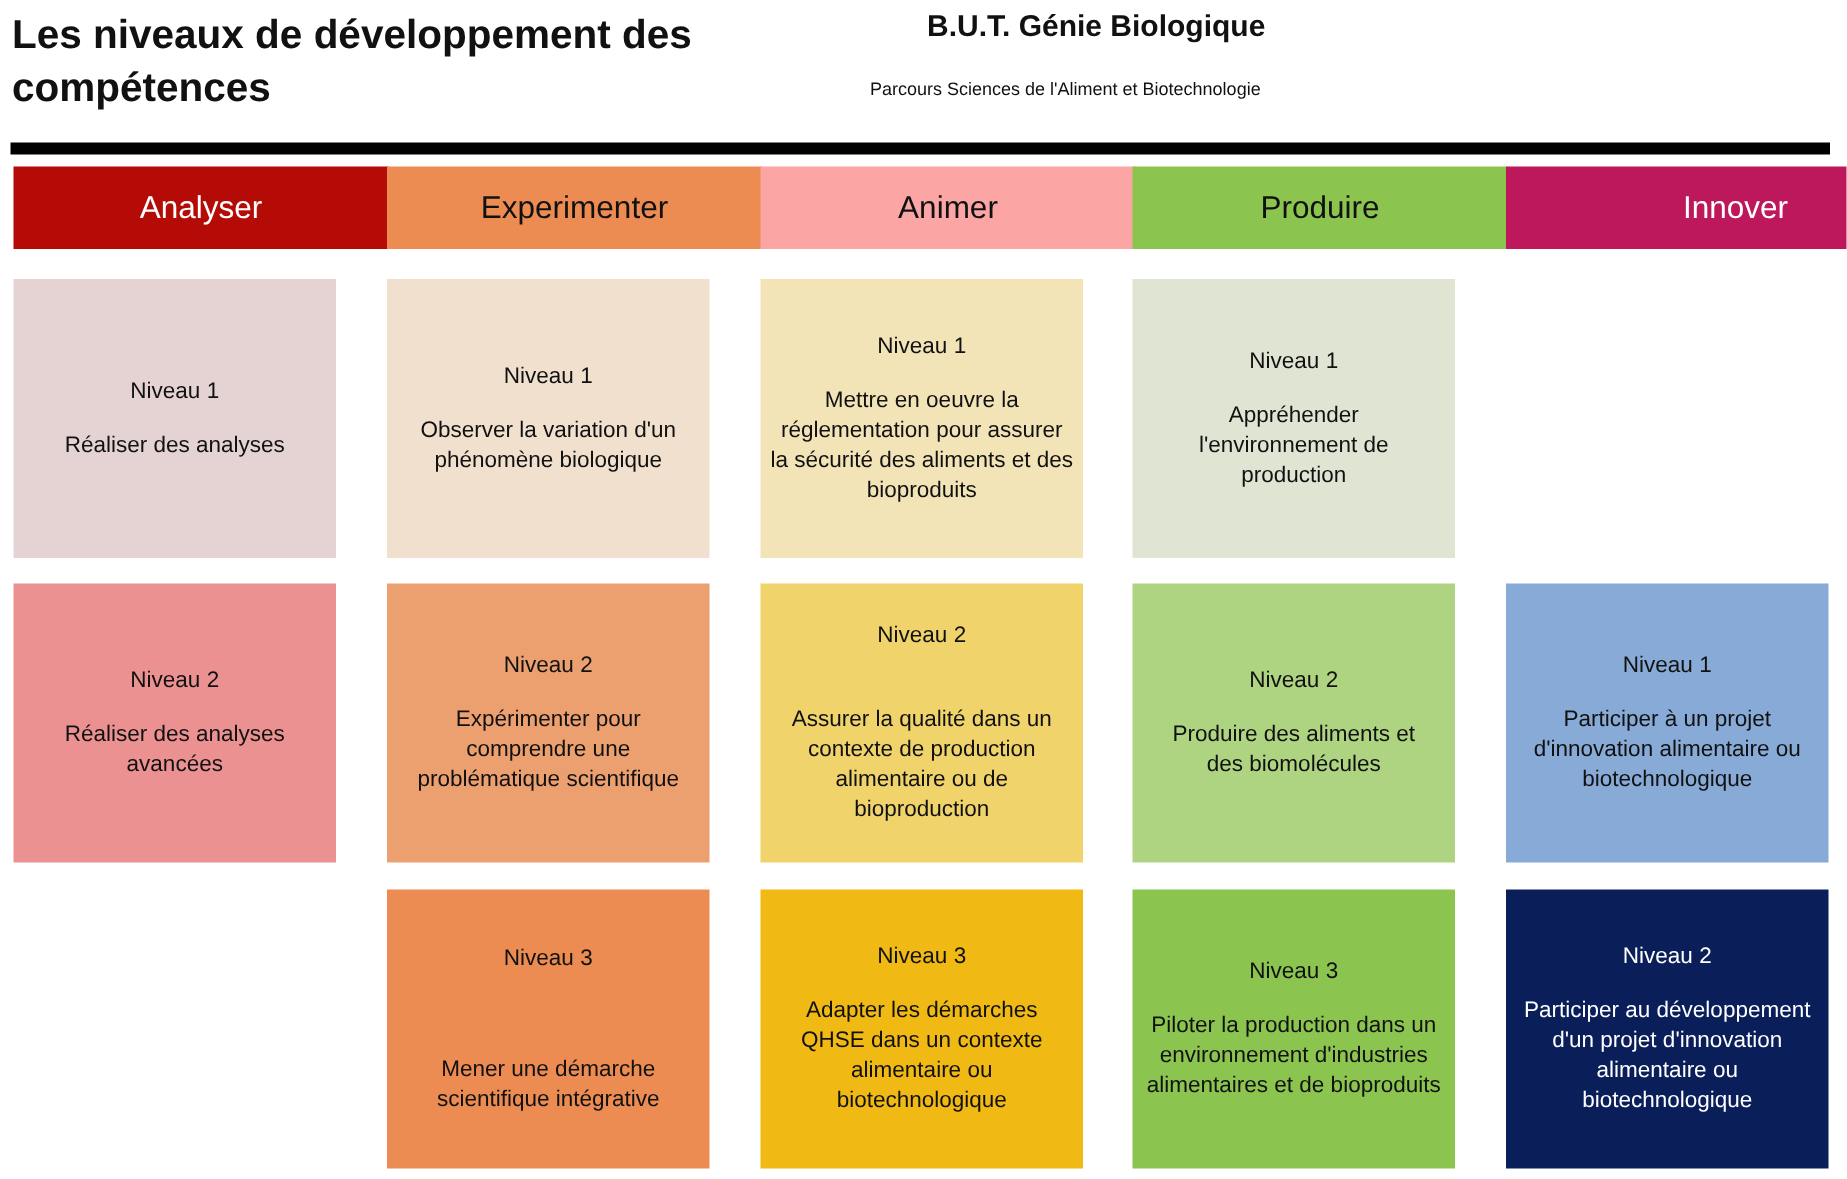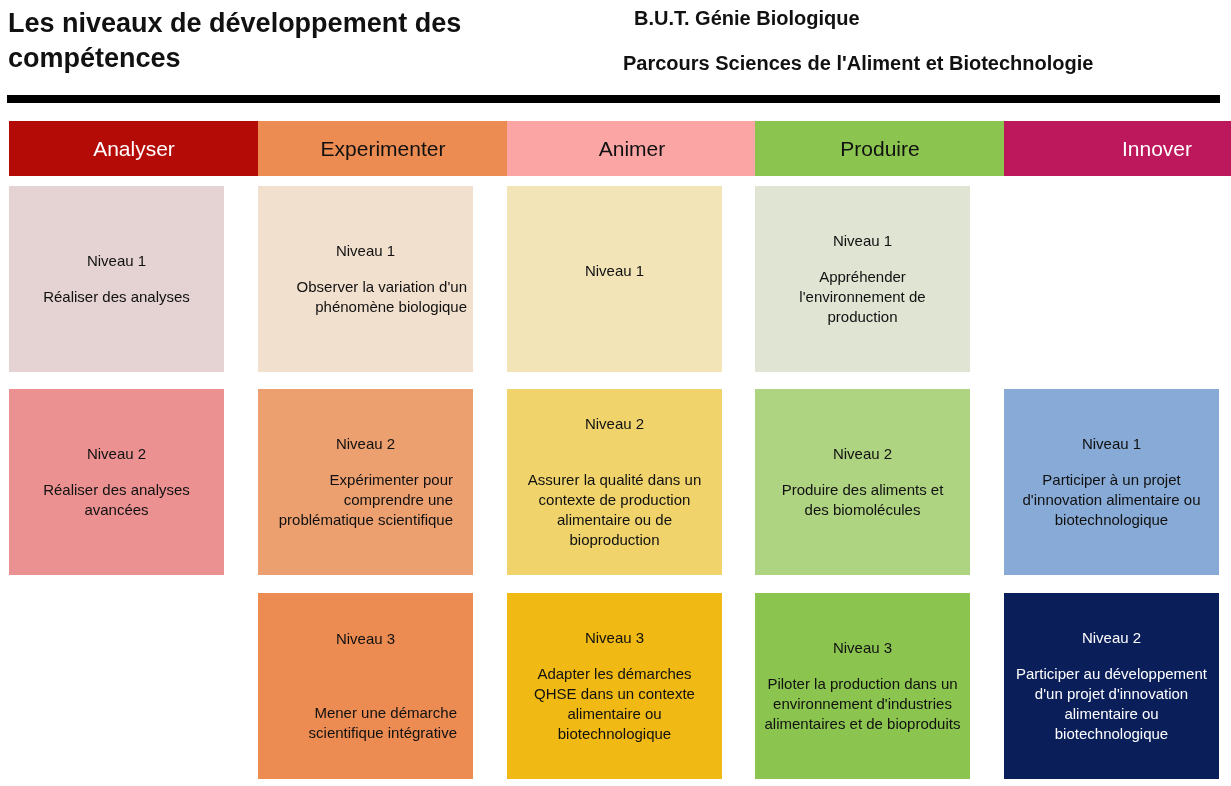--- a/index.html
+++ b/index.html
@@ -1,24 +1,24 @@
 <!DOCTYPE html>
 <html><head>
 <meta charset="utf-8">
 <style>
   html, body { margin:0; padding:0; background:#ffffff; }
   body { width:1231px; height:786px; position:relative; overflow:hidden; font-family:"Liberation Sans", sans-serif; color:#111; }
   .title { position:absolute; left:8px; top:6px; width:560px; font-size:27px; font-weight:bold; line-height:35px; margin:0; }
-  .sub1 { position:absolute; left:634px; top:7px; font-size:20px; font-weight:bold; }
-  .sub2 { position:absolute; left:623px; top:52px; font-size:20px; font-weight:bold; }
+  .sub1 { position:absolute; left:618px; top:7px; font-size:20px; font-weight:bold; }
+  .sub2 { position:absolute; left:580px; top:52px; font-size:12px; font-weight:normal; }
   .rule { position:absolute; left:7px; top:95px; width:1213px; height:8px; background:#000; }
-  .hdr { position:absolute; top:121px; width:250px; height:55px; display:flex; align-items:center; justify-content:center; font-size:21px; }
+  .hdr { position:absolute; top:111px; width:250px; height:55px; display:flex; align-items:center; justify-content:center; font-size:21px; }
   .cell { position:absolute; width:215px; height:186px; display:flex; flex-direction:column; align-items:center; justify-content:center; text-align:center; font-size:15px; line-height:20px; box-sizing:border-box; padding:0 6px; }
   .cell .lvl { margin-bottom:16px; }
-  .c0 { left:9px; } .c1 { left:258px;text-align:right; } .c2 { left:507px; } .c3 { left:755px; } .c4 { left:1004px; }
+  .c0 { left:9px; } .c1 { left:258px; } .c2 { left:507px; } .c3 { left:755px; } .c4 { left:1004px; }
   .r1 { top:186px; } .r2 { top:389px; } .r3 { top:593px; }
 </style>
 </head>
 <body>
 
 <h1 class="title">Les niveaux de développement des compétences</h1>
 <div class="sub1">B.U.T. Génie Biologique</div>
 <div class="sub2">Parcours Sciences de l'Aliment et Biotechnologie</div>
 <div class="rule"></div>
 
@@ -45,20 +45,21 @@
   <div class="lvl">Niveau 2</div>
   <div style="padding:0 14px;">Expérimenter pour comprendre une problématique scientifique</div>
 </div>
 <div class="cell c1 r3" style="background:#ec8c52;">
   <div class="lvl">Niveau 3</div>
   <div style="padding:0 10px;margin-top:38px;">Mener une démarche scientifique intégrative</div>
 </div>
 
 <div class="cell c2 r1" style="background:#f3e4b8;">
   <div class="lvl">Niveau 1</div>
+  <div>Mettre en oeuvre la réglementation pour assurer la sécurité des aliments et des bioproduits</div>
 </div>
 <div class="cell c2 r2" style="background:#f0d46b;">
   <div class="lvl">Niveau 2</div>
   <div style="padding:0 10px;margin-top:20px;">Assurer la qualité dans un contexte de production alimentaire ou de bioproduction</div>
 </div>
 <div class="cell c2 r3" style="background:#f0b913;">
   <div class="lvl">Niveau 3</div>
   <div style="padding:0 10px;">Adapter les démarches QHSE dans un contexte alimentaire ou biotechnologique</div>
 </div>
 

